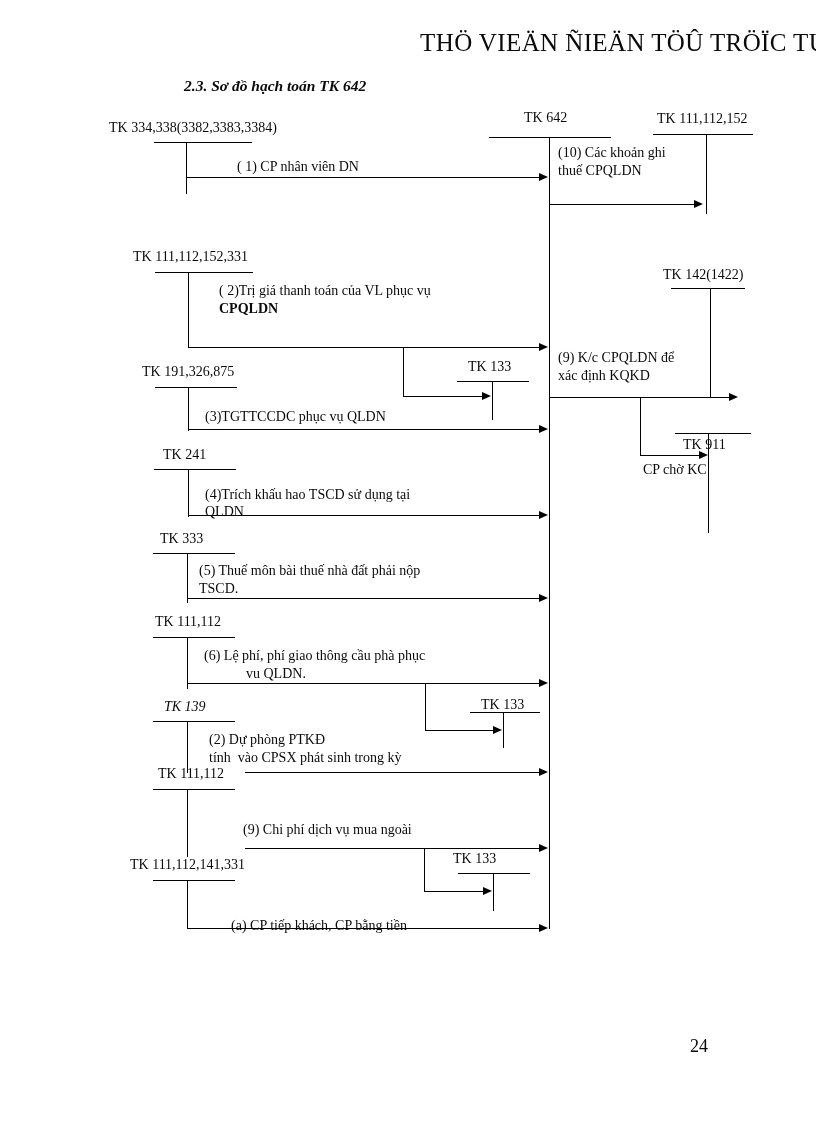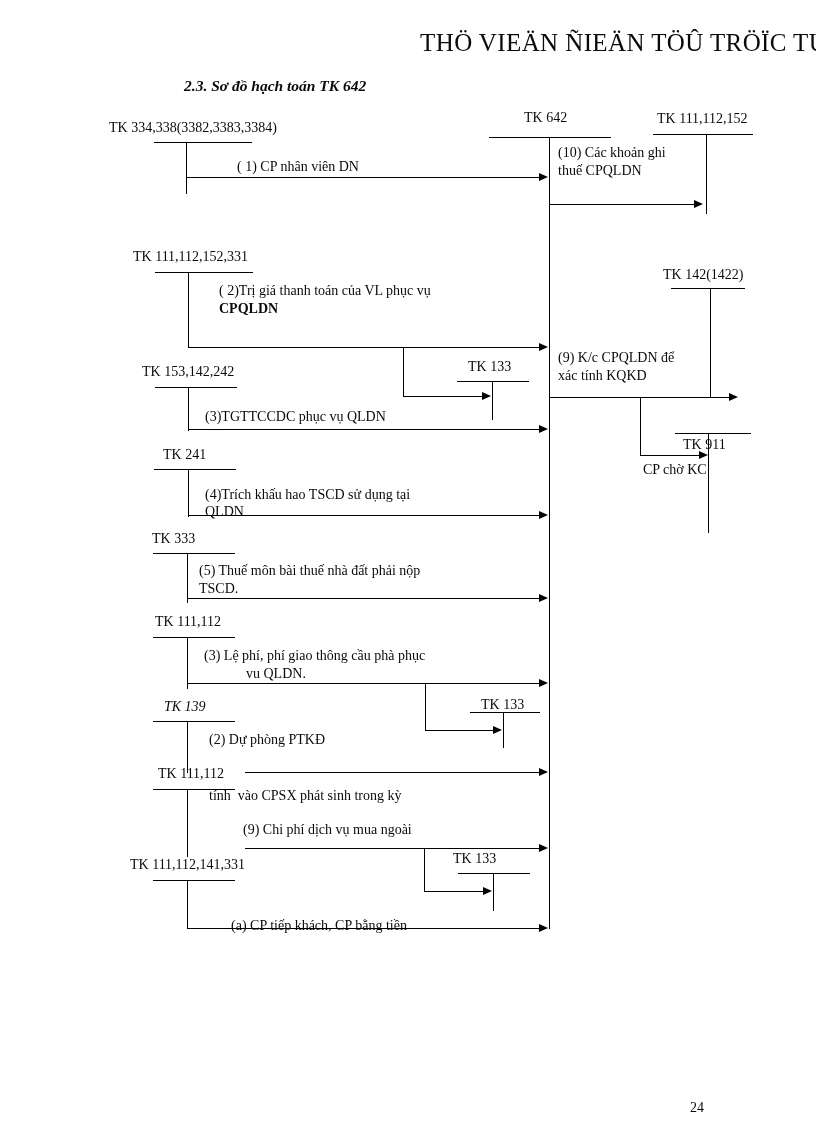--- a/index.html
+++ b/index.html
@@ -36,23 +36,23 @@
     font-family: "Liberation Serif", "DejaVu Serif", serif;
   }
   #section-title {
     top: 77px;
     left: 184px;
     font-size: 15.5px;
     font-weight: bold;
     font-style: italic;
   }
   #page-number {
-    top: 1100px;
+    top: 1036px;
     left: 690px;
-    font-size: 14px;
+    font-size: 18px;
   }
   .acct-label { font-size: 14px; }
   .flow-label { font-size: 14px; }
   
   .hline {
     position: absolute;
     height: 0;
     border-top: 1.6px solid #000;
   }
   .hline.thin { border-top-width: 1.3px; }
@@ -90,21 +90,21 @@
   <div class="txt flow-label" style="top:163px; left:558px;">thuế CPQLDN</div>
 
   <div class="hline thin" style="top:204px; left:549px; width:146px;"></div>
   <div class="arrow-r" style="top:200px; left:694px;"></div>
 
   <div class="txt acct-label" style="top:267px; left:663px;">TK 142(1422)</div>
   <div class="hline" style="top:288px; left:671px; width:74px;"></div>
   <div class="vline" style="top:288px; left:710px; height:110px;"></div>
 
   <div class="txt flow-label" style="top:350px; left:558px;">(9) K/c CPQLDN để</div>
-  <div class="txt flow-label" style="top:368px; left:558px;">xác tính KQKD</div>
+  <div class="txt flow-label" style="top:368px; left:558px;">xác định KQKD</div>
 
   <div class="hline thin" style="top:397px; left:549px; width:182px;"></div>
   <div class="arrow-r" style="top:393px; left:729px;"></div>
 
   <div class="txt acct-label" style="top:413px; left:683px;margin-top:24px;">TK 911</div>
   <div class="hline" style="top:433px; left:675px; width:76px;"></div>
   <div class="vline" style="top:433px; left:708px; height:100px;"></div>
 
   <div class="vline" style="top:397px; left:640px; height:59px;"></div>
   <div class="hline thin" style="top:455px; left:640px; width:60px;"></div>
@@ -126,63 +126,63 @@
   <div class="hline thin" style="top:347px; left:188px; width:352px;"></div>
   <div class="arrow-r" style="top:343px; left:539px;"></div>
 
   <div class="txt acct-label" style="top:359px; left:468px;">TK 133</div>
   <div class="hline" style="top:381px; left:457px; width:72px;"></div>
   <div class="vline" style="top:381px; left:492px; height:39px;"></div>
   <div class="vline" style="top:347px; left:403px; height:49px;"></div>
   <div class="hline thin" style="top:396px; left:403px; width:80px;"></div>
   <div class="arrow-r" style="top:392px; left:482px;"></div>
 
-  <div class="txt acct-label" style="top:364px; left:142px;">TK 153,142,242</div>
+  <div class="txt acct-label" style="top:364px; left:142px;">TK 191,326,875</div>
   <div class="hline" style="top:387px; left:155px; width:82px;"></div>
   <div class="vline" style="top:387px; left:188px; height:44px;"></div>
   <div class="txt flow-label" style="top:409px; left:205px;">(3)TGTTCCDC phục vụ QLDN</div>
   <div class="hline thin" style="top:429px; left:188px; width:352px;"></div>
   <div class="arrow-r" style="top:425px; left:539px;"></div>
 
   <div class="txt acct-label" style="top:447px; left:163px;">TK 241</div>
   <div class="hline" style="top:469px; left:154px; width:82px;"></div>
   <div class="vline" style="top:469px; left:188px; height:48px;"></div>
   <div class="txt flow-label" style="top:487px; left:205px;">(4)Trích khấu hao TSCD sử dụng tại</div>
   <div class="txt flow-label" style="top:504px; left:205px;">QLDN</div>
   <div class="hline thin" style="top:515px; left:188px; width:352px;"></div>
   <div class="arrow-r" style="top:511px; left:539px;"></div>
 
-  <div class="txt acct-label" style="top:531px; left:152px;">TK 333</div>
+  <div class="txt acct-label" style="top:531px; left:160px;">TK 333</div>
   <div class="hline" style="top:553px; left:153px; width:82px;"></div>
   <div class="vline" style="top:553px; left:187px; height:50px;"></div>
   <div class="txt flow-label" style="top:563px; left:199px;">(5) Thuế môn bài thuế nhà đất phải nộp</div>
   <div class="txt flow-label" style="top:581px; left:199px;">TSCD.</div>
   <div class="hline thin" style="top:598px; left:187px; width:353px;"></div>
   <div class="arrow-r" style="top:594px; left:539px;"></div>
 
   <div class="txt acct-label" style="top:614px; left:155px;">TK 111,112</div>
   <div class="hline" style="top:637px; left:153px; width:82px;"></div>
   <div class="vline" style="top:637px; left:187px; height:52px;"></div>
-  <div class="txt flow-label" style="top:648px; left:204px;">(3) Lệ phí, phí giao thông cầu phà phục</div>
+  <div class="txt flow-label" style="top:648px; left:204px;">(6) Lệ phí, phí giao thông cầu phà phục</div>
   <div class="txt flow-label" style="top:666px; left:246px;">vu QLDN.</div>
   <div class="hline thin" style="top:683px; left:187px; width:353px;"></div>
   <div class="arrow-r" style="top:679px; left:539px;"></div>
 
   <div class="txt acct-label" style="top:697px; left:481px;">TK 133</div>
   <div class="hline" style="top:712px; left:470px; width:70px;"></div>
   <div class="vline" style="top:712px; left:503px; height:36px;"></div>
   <div class="vline" style="top:683px; left:425px; height:47px;"></div>
   <div class="hline thin" style="top:730px; left:425px; width:69px;"></div>
   <div class="arrow-r" style="top:726px; left:493px;"></div>
 
   <div class="txt acct-label" style="top:699px; left:164px;font-style:italic;">TK 139</div>
   <div class="hline" style="top:721px; left:153px; width:82px;"></div>
   <div class="vline" style="top:721px; left:187px; height:52px;"></div>
   <div class="txt flow-label" style="top:732px; left:209px;">(2) Dự phòng PTKĐ</div>
-  <div class="txt flow-label" style="top:788px; left:209px;">tính  vào CPSX phát sinh trong kỳ</div>
+  <div class="txt flow-label" style="top:750px; left:209px;">tính  vào CPSX phát sinh trong kỳ</div>
   <div class="hline thin" style="top:772px; left:245px; width:295px;"></div>
   <div class="arrow-r" style="top:768px; left:539px;"></div>
 
   <div class="txt acct-label" style="top:766px; left:158px;">TK 111,112</div>
   <div class="hline" style="top:789px; left:153px; width:82px;"></div>
   <div class="vline" style="top:789px; left:187px; height:68px;"></div>
   <div class="txt flow-label" style="top:822px; left:243px;">(9) Chi phí dịch vụ mua ngoài</div>
   <div class="hline thin" style="top:848px; left:245px; width:295px;"></div>
   <div class="arrow-r" style="top:844px; left:539px;"></div>
 

